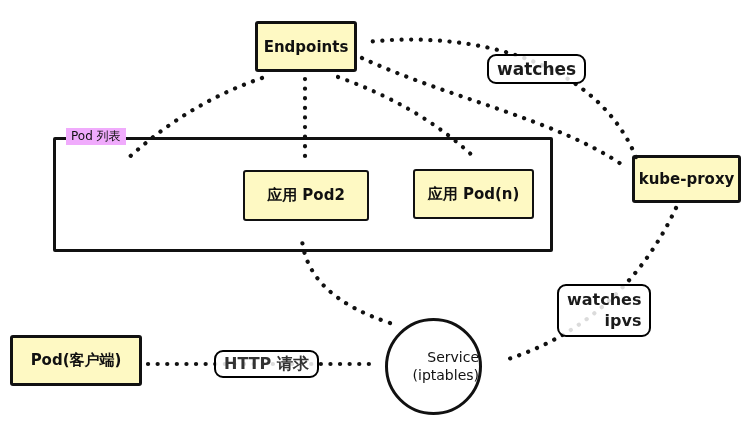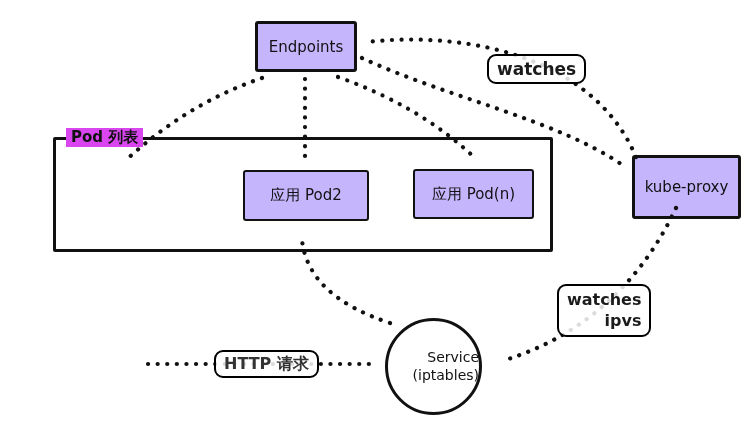--- a/index.html
+++ b/index.html
@@ -9,42 +9,42 @@
     background:#ffffff;
     font-family:"DejaVu Sans","Liberation Sans",sans-serif;
     color:#111;
     overflow:hidden;
   }
   
   .node{
     position:absolute;
     border:3px solid #111;
     border-radius:3px;
-    background:#c4b5fd;
+    background:#fef9c3;
     display:flex;align-items:center;justify-content:center;
-    font-weight:normal;font-size:15px;
+    font-weight:bold;font-size:15px;
     z-index:1;
     box-sizing:border-box;
     text-align:center;
   }
   .pod-box{border-width:2.5px;}
   
   .container{
     position:absolute;
     border:3px solid #111;
     border-radius:2px;
     background:transparent;
     box-sizing:border-box;
     z-index:0;
   }
   .container-title{
     position:absolute;top:-12px;left:10px;
-    background:#d946ef;
+    background:#f0abfc;
     padding:0 5px;
-    font-size:15px;font-weight:bold;
+    font-size:12px;font-weight:normal;
     white-space:nowrap;
   }
   .circle{
     position:absolute;
     border:3px solid #111;
     border-radius:50%;
     background:#ffffff;
     display:flex;flex-direction:column;align-items:flex-end;justify-content:center;
     font-size:14px;font-weight:normal;
     z-index:1;
@@ -109,24 +109,27 @@
     <span class="container-title">Pod 列表</span>
   </div>
 
   <div class="node pod-box" style="left:243px;top:170px;width:126px;height:51px;">
     <span>应用 Pod2</span>
   </div>
   <div class="node pod-box" style="left:413px;top:169px;width:121px;height:50px;">
     <span>应用 Pod(n)</span>
   </div>
 
-  <div class="node" style="left:632px;top:155px;width:109px;height:64px;">
+  <div class="node" style="left:632px;top:155px;width:109px;height:48px;">
     <span>kube-proxy</span>
   </div>
 
+  <div class="node" style="left:10px;top:335px;width:132px;height:51px;">
+    <span>Pod(客户端)</span>
+  </div>
 
   <div class="circle" style="left:385px;top:318px;width:97px;height:97px;">
     <span>Service</span>
     <span>(iptables)</span>
   </div>
 
   <div class="edge-label" style="left:487px;top:54px;height:30px;font-size:17px;">
     <span>watches</span>
   </div>
 

